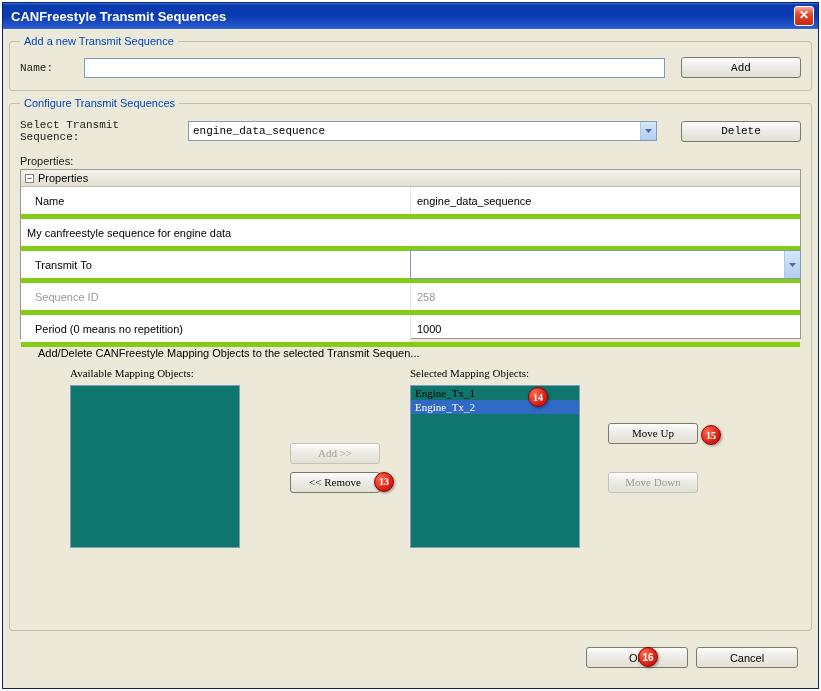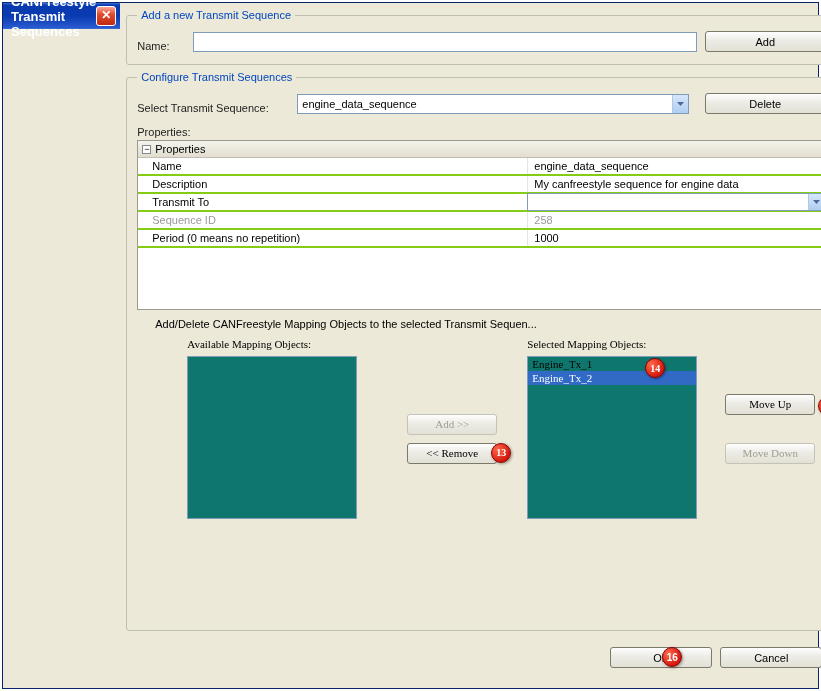--- a/index.html
+++ b/index.html
@@ -9,21 +9,21 @@
     font-size: 11px;
     background: #fff;
     padding: 2px;
   }
   .window {
     width: 817px;
     height: 687px;
     border: 1px solid #0a246a;
     background: #ece9d8;
     display: flex;
-    flex-direction: row;
+    flex-direction: column;
   }
   .titlebar {
     height: 26px;
     background: linear-gradient(to bottom, #3a72d4 0%, #0a3ab0 8%, #0a3ab0 50%, #2a5acf 95%, #3a72d4 100%);
     display: flex;
     align-items: center;
     padding: 0 4px 0 8px;
     color: #fff;
     font-weight: bold;
     font-size: 13px;
@@ -55,22 +55,23 @@
     padding: 10px 10px 12px 10px;
     background: #ece9d8;
   }
   fieldset.groupbox > legend {
     color: #0046c0;
     padding: 0 4px;
     font-size: 11px;
   }
   .row {
     display: flex;
-    align-items: flex-end;
-    gap: 8px;
+    align-items: center;
+    gap: 16px;
+    font-family: Liberation Mono, monospace;
   }
   .label { color: #222; }
   input[type="text"] {
     height: 20px;
     border: 1px solid #7f9db9;
     background: #fff;
     padding: 1px 4px;
     font-family: inherit;
     font-size: 11px;
   }
@@ -135,22 +136,22 @@
   .props-header .expander {
     width: 9px; height: 9px;
     border: 1px solid #888;
     background: #fff;
     font-size: 9px;
     line-height: 7px;
     text-align: center;
   }
   .props-row {
     display: flex;
-    border-bottom: 2px solid #84cc16;
-    height: 18px;
+    border-bottom: 5px solid #84cc16;
+    height: 32px;
     align-items: stretch;
   }
   .props-key {
     width: 390px;
     padding: 1px 4px 1px 14px;
     background: #fff;
     border-right: 1px solid #e8e6da;
     display: flex;
     align-items: center;
   }
@@ -295,21 +296,20 @@
           <span>Properties</span>
         </div>
         <div id="props-rows">
             <div class="props-row">
               <div class="props-key">Name</div>
               <div class="props-val">
                 <input value="engine_data_sequence" style="">
               </div>
             </div>
             <div class="props-row">
-              <div class="props-key">Description</div>
               <div class="props-val">
                 <input value="My canfreestyle sequence for engine data" style="">
               </div>
             </div>
             <div class="props-row">
               <div class="props-key">Transmit To</div>
               <div class="props-val" style="border: 1px solid rgb(127, 157, 185); margin: -1px;">
                 <span class="dropdown-arrow">
                   <svg viewBox="0 0 7 4">
                     <path d="M0 0 L3.5 4 L7 0 Z" fill="#4a6a9a"></path>

